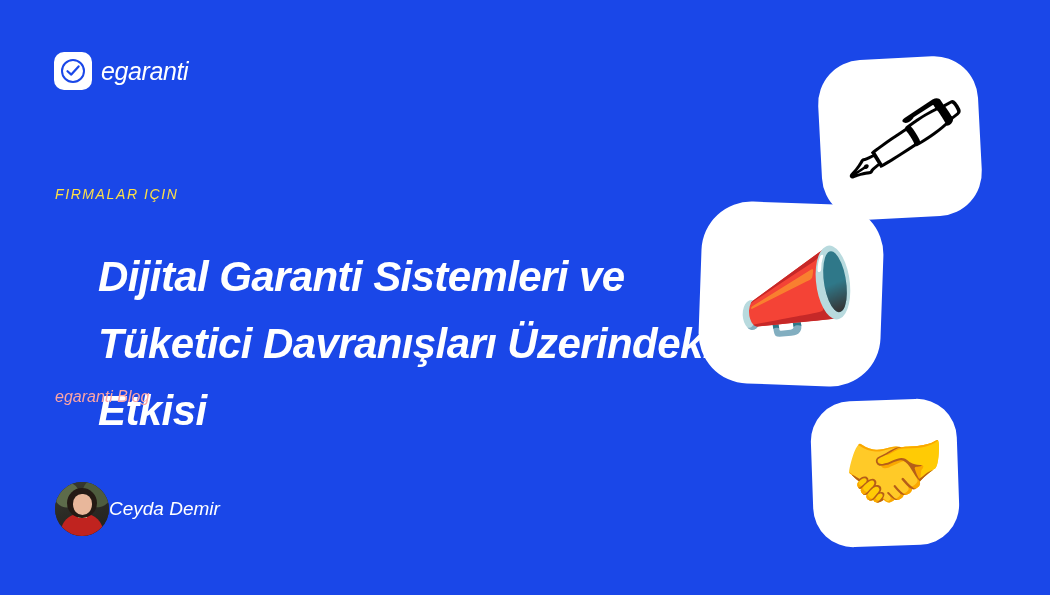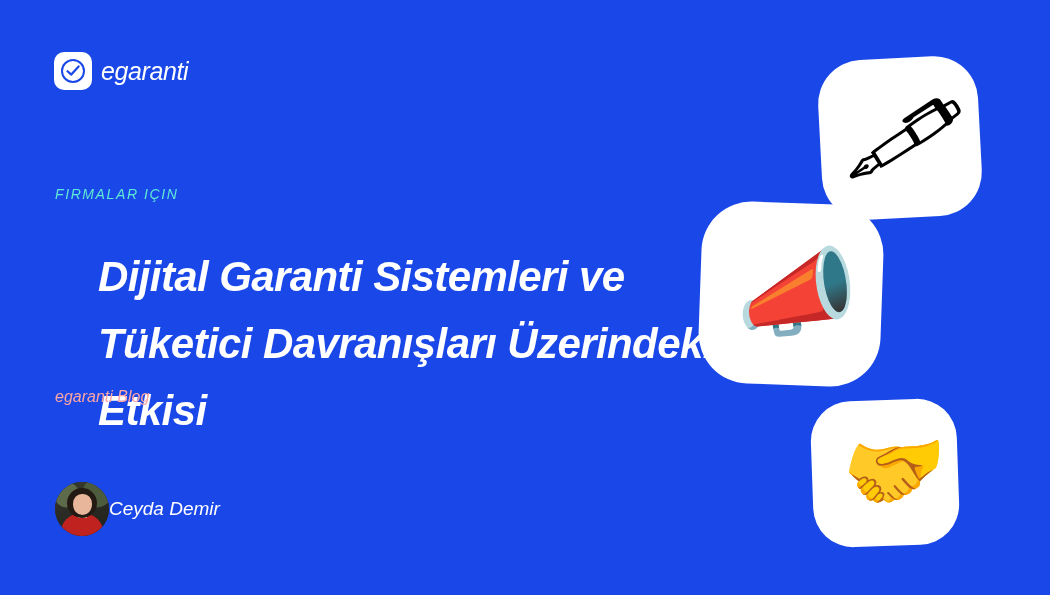--- a/index.html
+++ b/index.html
@@ -45,21 +45,21 @@
     font-size: 25px;
     font-weight: 400;
     letter-spacing: -0.4px;
   }
 
   
   .eyebrow {
     position: absolute;
     left: 55px;
     top: 186px;
-    color: #5eead4;
+    color: #fde047;
     font-size: 14px;
     letter-spacing: 1.6px;
     font-weight: 400;
   }
   .headline {
     position: absolute;
     left: 54px;
     top: 215px;
     width: 640px;
     color: #ffffff;

